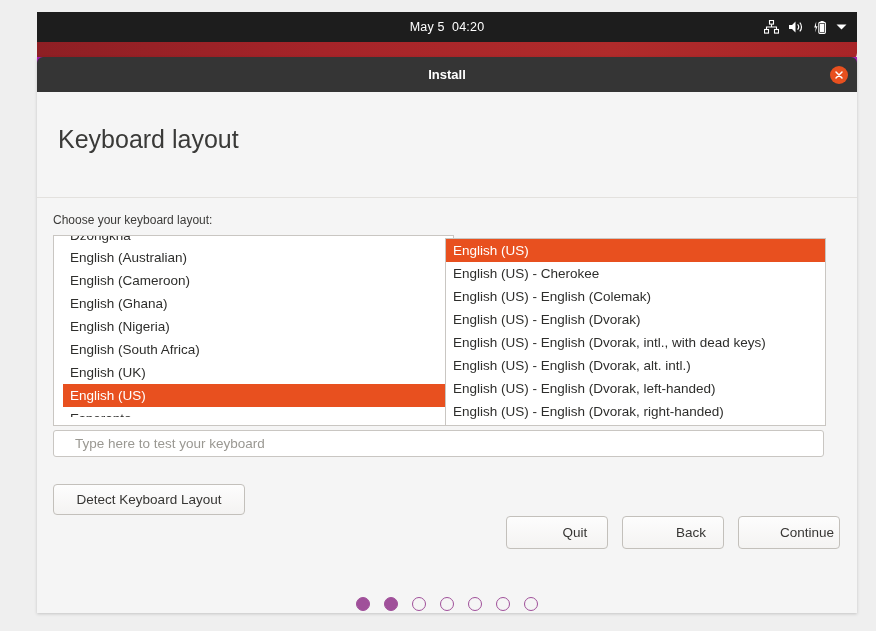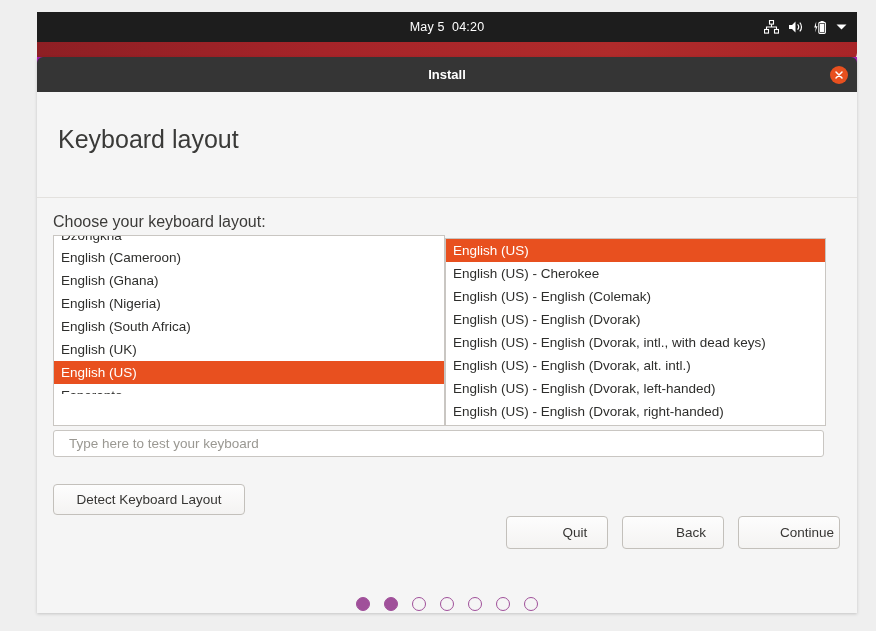--- a/index.html
+++ b/index.html
@@ -121,36 +121,37 @@
     left: 0;
     right: 0;
     top: 105px;
     height: 1px;
     background: #e3e1de;
   }
   #choose-label {
     position: absolute;
     left: 16px;
     top: 121px;
-    font-size: 16px;
+    font-size: 12px;
     color: #3c3b39;
   }
 
   
   .listbox {
     position: absolute;
     background: #ffffff;
     border: 1px solid #c9c6c2;
     overflow: hidden;
   }
   #left-list {
     left: 16px;
     top: 143px;
     width: 390px;
     height: 189px;
+    padding-left: 9px;
   }
   #right-list {
     left: 408px;
     top: 146px;
     width: 379px;
     height: 186px;
   }
   .list-row {
     font-size: 13.5px;
     color: #2e2e2c;
@@ -180,21 +181,21 @@
   #test-input {
     position: absolute;
     left: 16px;
     top: 338px;
     width: 771px;
     height: 27px;
     box-sizing: border-box;
     background: #ffffff;
     border: 1px solid #c9c6c2;
     border-radius: 3px;
-    padding: 0 15px;
+    padding: 0 21px;
     font-size: 13.5px;
     font-family: "Liberation Sans", sans-serif;
     color: #2e2e2c;
     outline: none;
   }
   #test-input::placeholder { color: #9a9892; opacity: 1; }
 
   
   .btn {
     box-sizing: border-box;
@@ -298,20 +299,21 @@
     </div>
 
     <div id="content">
 
       <div id="page-title">Keyboard layout</div>
       <div id="header-rule"></div>
       <div id="choose-label">Choose your keyboard layout:</div>
 
       <div id="left-list" class="listbox">
           <div class="list-row clipped-top">Dzongkha</div>
+          <div class="list-row">English (Australian)</div>
           <div class="list-row">English (Cameroon)</div>
           <div class="list-row">English (Ghana)</div>
           <div class="list-row">English (Nigeria)</div>
           <div class="list-row">English (South Africa)</div>
           <div class="list-row">English (UK)</div>
           <div class="list-row selected">English (US)</div>
           <div class="list-row clipped-bottom">Esperanto</div>
         </div>
 
       <div id="right-list" class="listbox">

